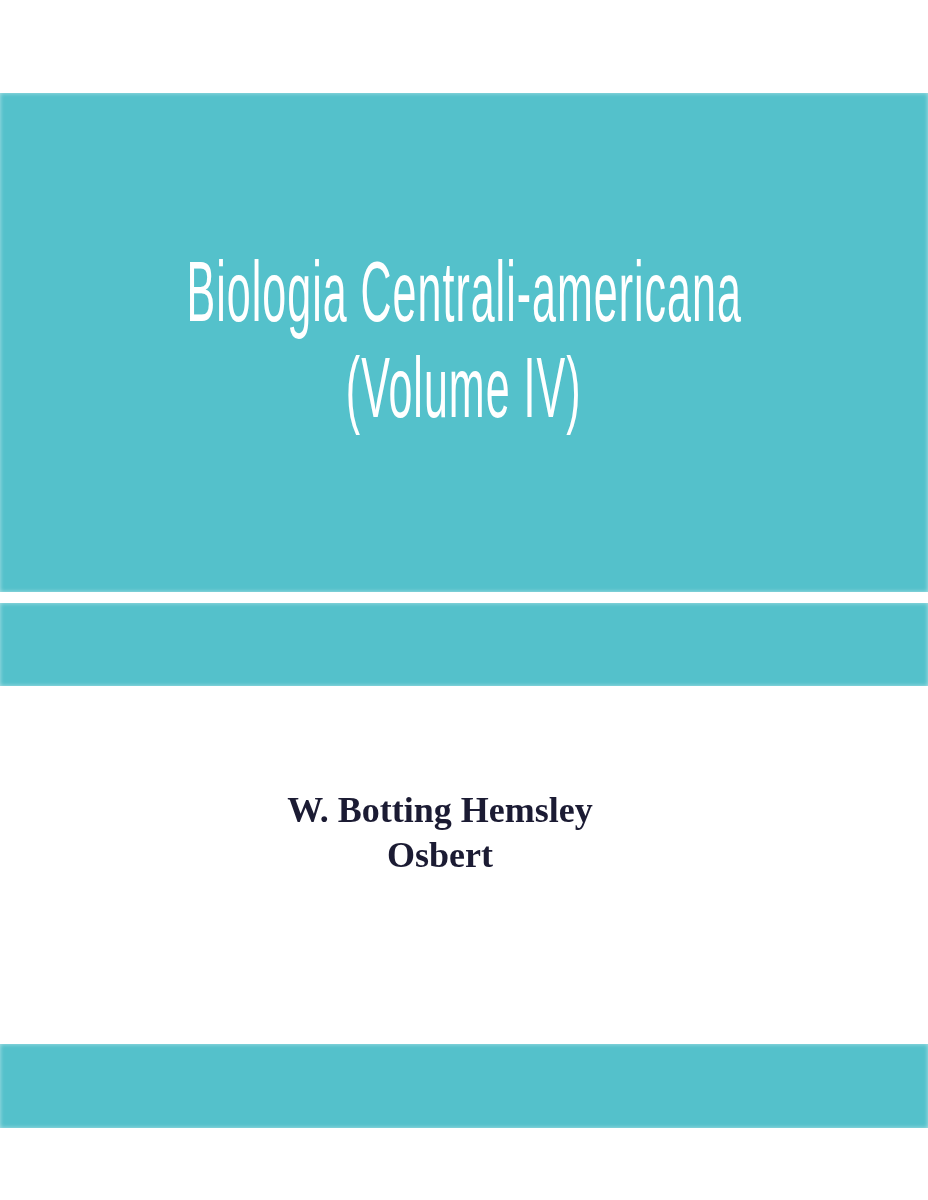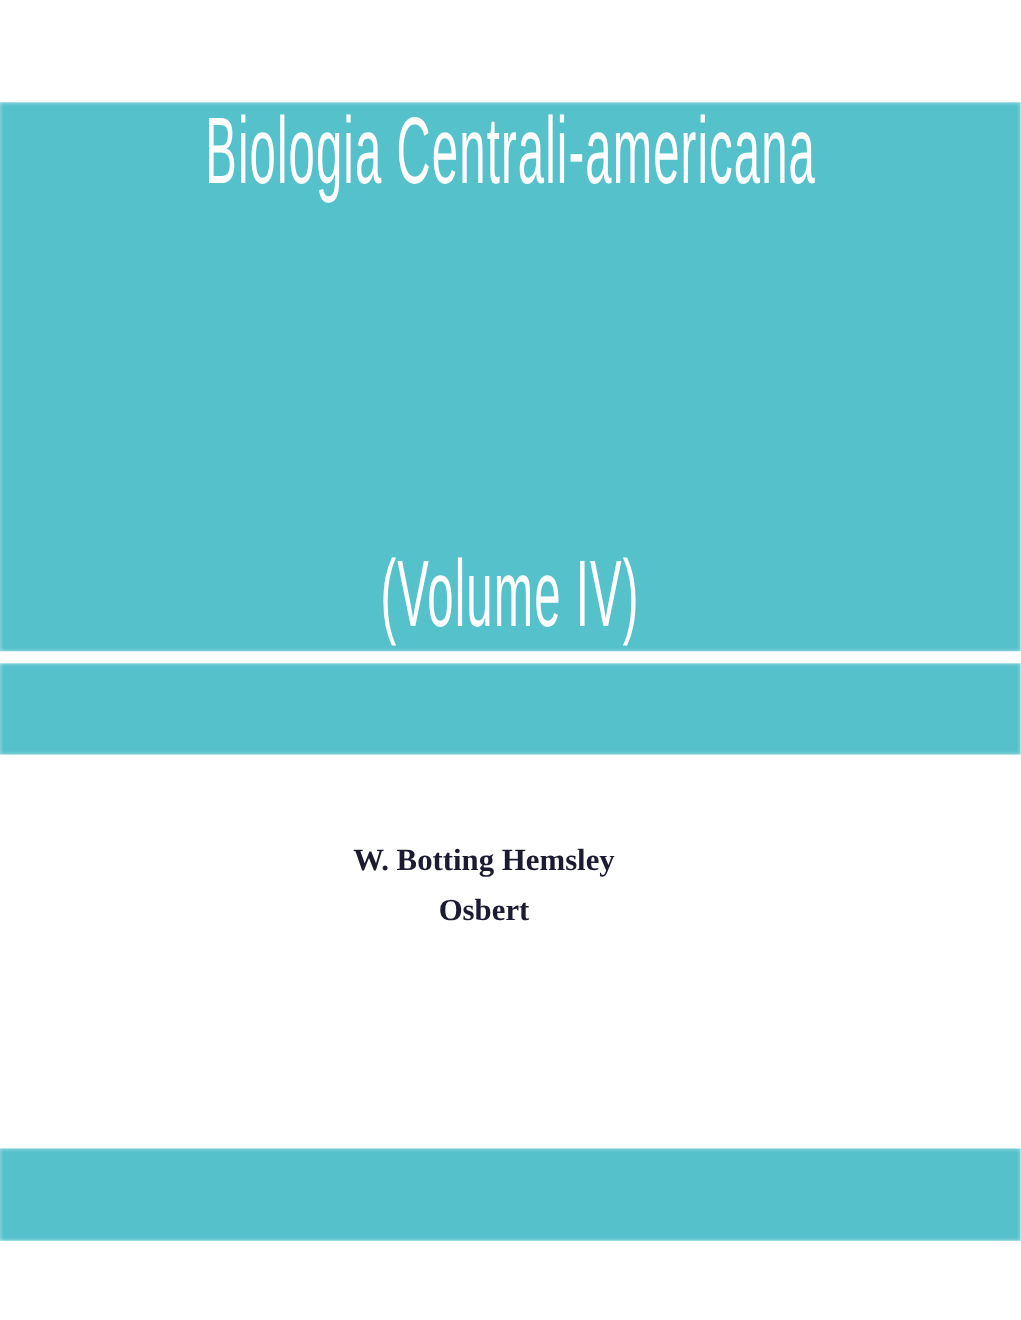--- a/index.html
+++ b/index.html
@@ -36,47 +36,47 @@
     pointer-events: none;
   }
 
   
   .title-wrap {
     position: absolute;
     inset: 0;
     display: flex;
     flex-direction: column;
     align-items: center;
-    justify-content: space-between;
+    justify-content: center;
     transform: translateY(-4px);
   }
   .title-line {
     color: var(--title-color, #ffffff);
     font-family: "Liberation Sans", sans-serif;
     font-weight: 400;
     font-size: 86px;
     line-height: 96px;
     letter-spacing: 2px;
     white-space: nowrap;
     transform: scaleX(0.5);
     transform-origin: 50% 50%;
     text-align: center;
   }
 
   
   .author-block {
     position: absolute;
-    top: 760px;
+    top: 788px;
     left: 0;
     width: 880px;
     text-align: center;
     color: var(--ink, #1b1b33);
     font-family: "Liberation Serif", serif;
     font-weight: 700;
-    font-size: 28px;
+    font-size: 36px;
     line-height: 45px;
   }
   .author-block .line {
     white-space: nowrap;
   }
 </style>
 </head>
 <body>
 
 <div class="page" style="--page-bg: #ffffff; --accent: #54c1cb; --title-color: #ffffff; --ink: #1b1b33;">

